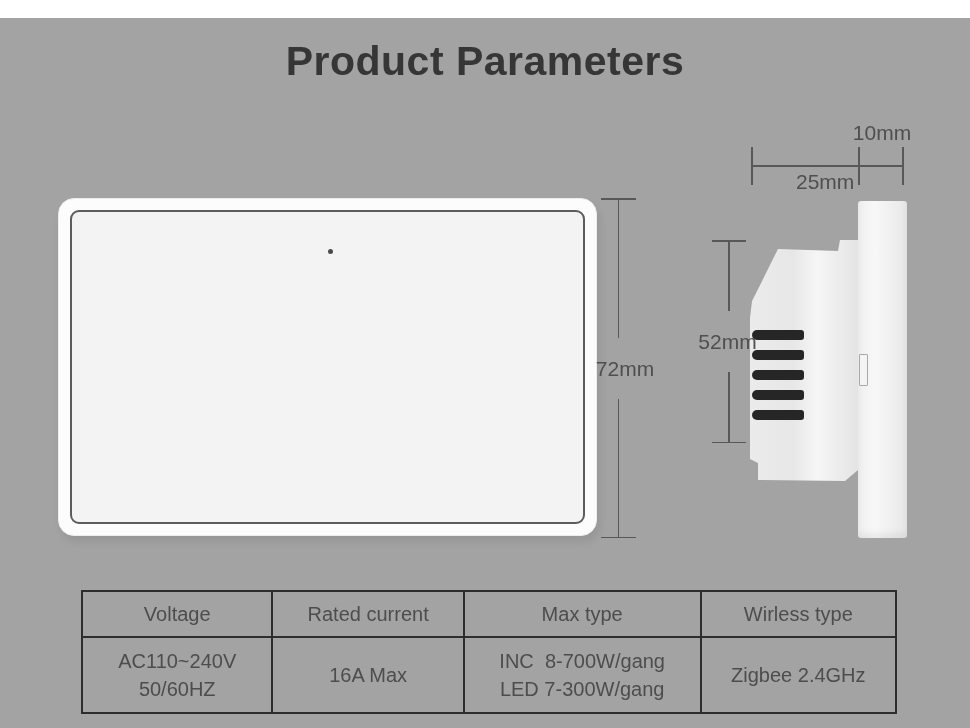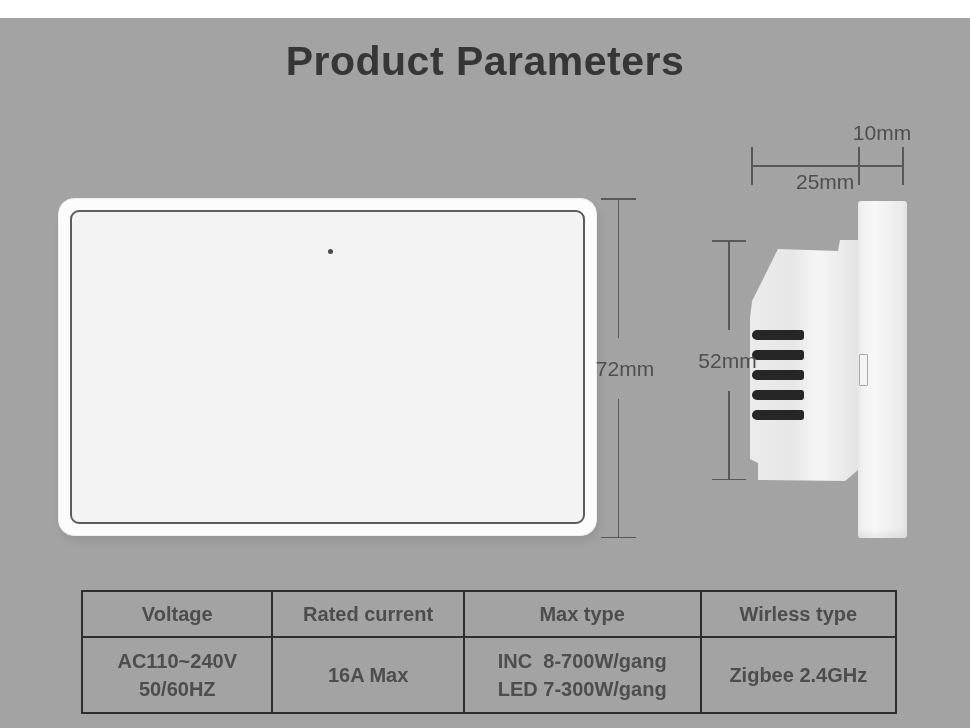--- a/index.html
+++ b/index.html
@@ -25,21 +25,21 @@
   .dim-v .tick-h { height:1.5px; align-self:stretch; background:#585858; }
   .dim-v .seg { flex:1; width:1.5px; background:#585858; }
   .dim-v .dim-label { margin:20px 0;padding-left:21px; }
 
   
   .dim-116 { left:61px; top:133px; width:545px; height:34px; }
   
   .dim-72 { left:601px; top:180px; width:35px; height:340px; }
   .dim-72 .dim-label { transform:translateX(-4px); }
   
-  .dim-52 { left:712px; top:222px; width:34px; height:240px; }
+  .dim-52 { left:712px; top:222px; width:34px; height:203px; }
   .dim-52 .dim-label { transform:translateX(-12px); }
 
   
   .side-dim-line { position:absolute; left:752px; top:147px; width:151px; height:1.5px; background:#585858; }
   .side-tick { position:absolute; top:129px; width:1.5px; height:38px; background:#585858; }
   .side-tick.t1 { left:751px; } .side-tick.t2 { left:858px; } .side-tick.t3 { left:902px; }
   .label-10mm { position:absolute; left:848px; top:104px; width:68px; text-align:center; }
   .label-25mm { position:absolute; left:796px; top:153px; width:66px; }
 
   
@@ -78,21 +78,21 @@
   .mount-clip {
     position:absolute; left:859px; top:336px; width:9px; height:32px;
     background:#f4f4f4; border:1px solid #a8a8a8; border-radius:1px;
   }
 
   
   .spec-table-wrap { position:absolute; left:81px; top:572px; width:816px; }
   table.spec { width:100%; border-collapse:collapse; table-layout:fixed; }
   table.spec th, table.spec td {
     border:2px solid #2d2d2d; text-align:center; vertical-align:middle;
-    font-size:20px; font-weight:700; color:#4d4d4d;
+    font-size:20px; font-weight:400; color:#4d4d4d;
   }
   table.spec th { height:46px; }
   table.spec td { height:76px; }
   .cell-line { display:block; white-space:pre; line-height:28px; }
 </style>
 </head>
 <body>
 
 <div class="page">
 

